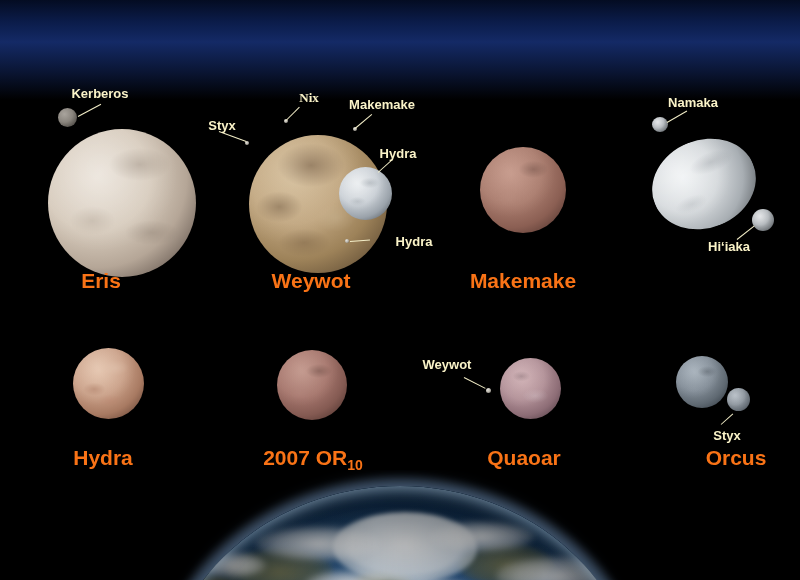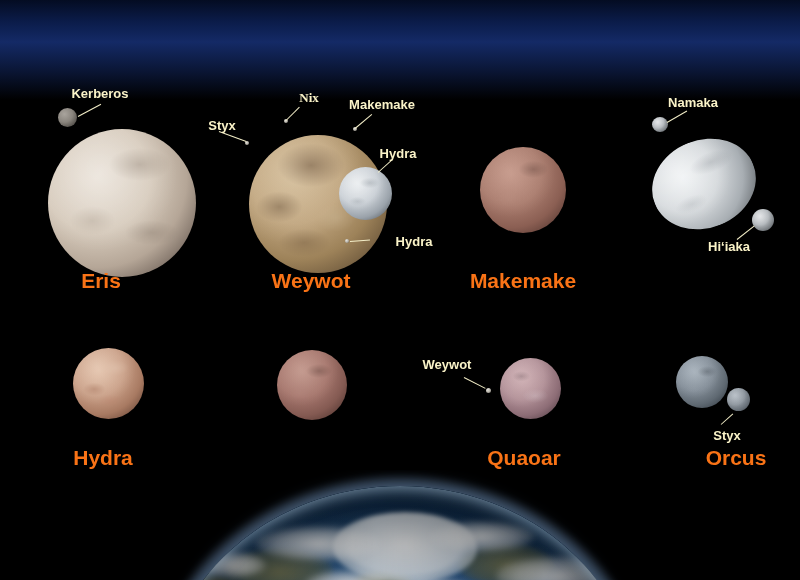--- a/index.html
+++ b/index.html
@@ -355,20 +355,23 @@
 
 
   <div class="body-obj sedna" style="left:73px; top:348px; width:71px; height:71px;">
     <div class="sedna-tex"></div>
   </div>
   <div class="main-label" style="left:103px; top:446px;">Hydra</div>
 
   <div class="body-obj or10" style="left:277px; top:350px; width:70px; height:70px;">
     <div class="or10-tex"></div>
   </div>
+  <div class="main-label" style="left:313px; top:446px;">
+    <span>2007 OR</span><span class="sub">10</span>
+  </div>
 
   <div class="body-obj quaoar" style="left:500px; top:358px; width:61px; height:61px;">
     <div class="quaoar-tex"></div>
   </div>
   <div class="dot weywot" style="left:486px; top:388px; width:5px; height:5px;"></div>
   <div class="leader" style="left:464px; top:377px; width:24px; transform: rotate(27deg);"></div>
   <div class="moon-label" style="left:447px; top:357px;">Weywot</div>
   <div class="main-label" style="left:524px; top:446px;">Quaoar</div>
 
   <div class="body-obj orcus" style="left:676px; top:356px; width:52px; height:52px;">

